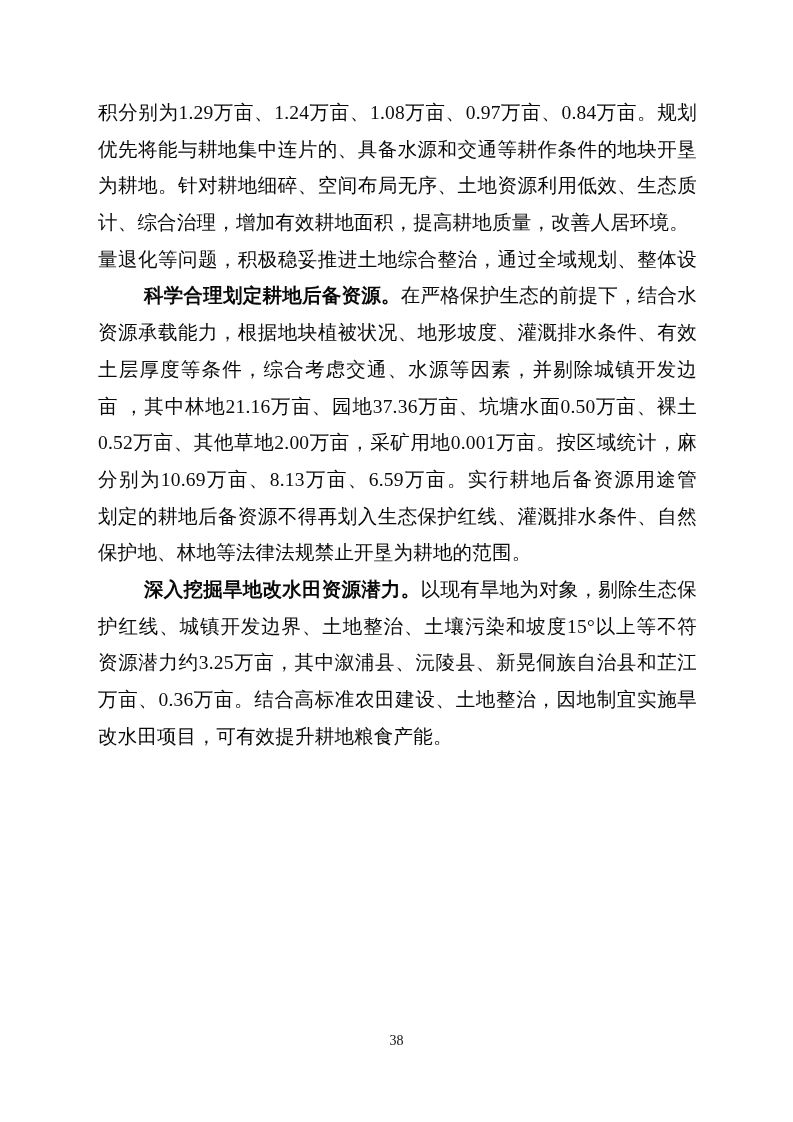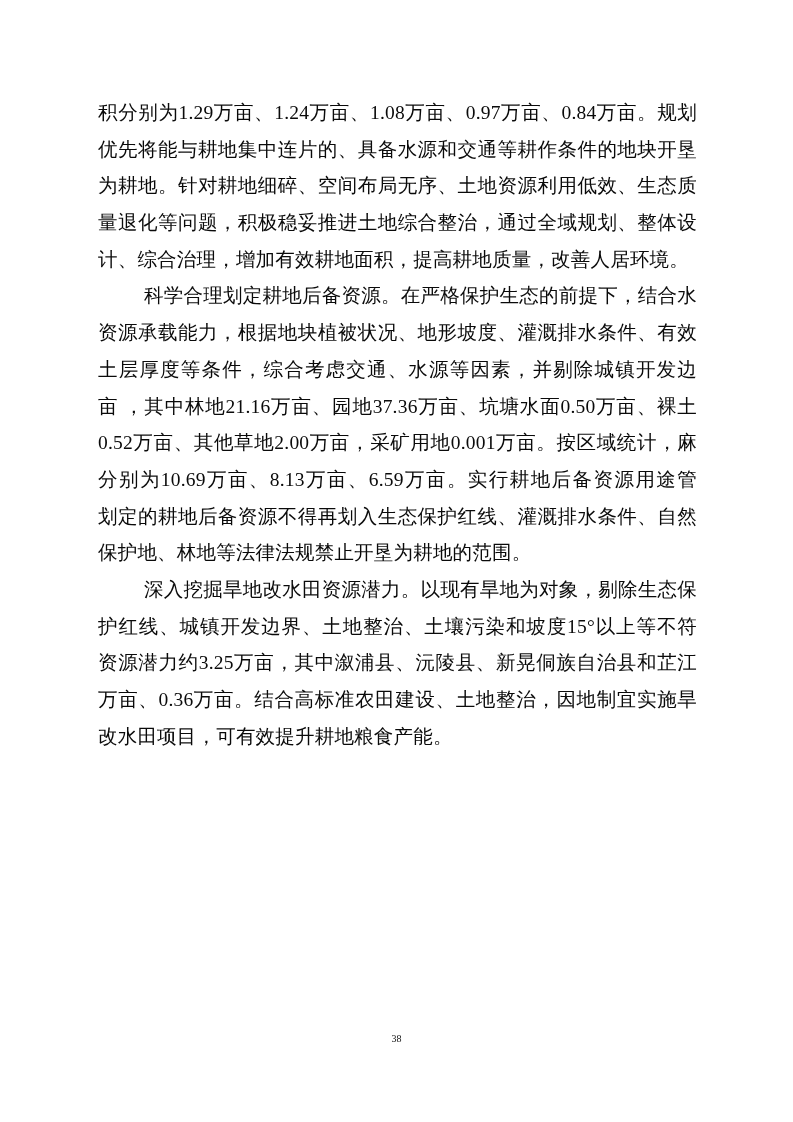--- a/index.html
+++ b/index.html
@@ -37,44 +37,44 @@
     white-space: normal;
     overflow: hidden;
   }
   .line.lastline {
     text-align-last: left;
   }
   .line.indent {
     text-indent: 46px;
   }
   .seg.bold {
-    font-weight: 400;
+    font-weight: 700;
     margin-top: 42px;
   }
   .page-number {
     position: absolute;
     left: 0;
     top: 1033px;
     width: 100%;
     text-align: center;
-    font-size: 10px;
+    font-size: 14px;
     color: #111111;
   }
 </style>
 </head>
 <body>
 
 <div class="page">
   <div class="content">
       <div class="para">
         <div class="line"><span class="seg">积分别为1.29万亩、1.24万亩、1.08万亩、0.97万亩、0.84万亩。规划期</span></div>
         <div class="line"><span class="seg">优先将能与耕地集中连片的、具备水源和交通等耕作条件的地块开垦</span></div>
         <div class="line"><span class="seg">为耕地。针对耕地细碎、空间布局无序、土地资源利用低效、生态质</span></div>
+        <div class="line lastline"><span class="seg">计、综合治理，增加有效耕地面积，提高耕地质量，改善人居环境。</span></div>
         <div class="line"><span class="seg">量退化等问题，积极稳妥推进土地综合整治，通过全域规划、整体设</span></div>
-        <div class="line lastline"><span class="seg">计、综合治理，增加有效耕地面积，提高耕地质量，改善人居环境。</span></div>
       </div>
       <div class="para">
         <div class="line indent"><span class="seg bold">科学合理划定耕地后备资源。</span><span class="seg">在严格保护生态的前提下，结合水</span></div>
         <div class="line"><span class="seg">资源承载能力，根据地块植被状况、地形坡度、灌溉排水条件、有效</span></div>
         <div class="line"><span class="seg">土层厚度等条件，综合考虑交通、水源等因素，并剔除城镇开发边界、</span></div>
         <div class="line"><span class="seg">亩 ，其中林地21.16万亩、园地37.36万亩、坑塘水面0.50万亩、裸土地</span></div>
         <div class="line"><span class="seg">0.52万亩、其他草地2.00万亩，采矿用地0.001万亩。按区域统计，麻阳</span></div>
         <div class="line"><span class="seg">分别为10.69万亩、8.13万亩、6.59万亩。实行耕地后备资源用途管制，</span></div>
         <div class="line"><span class="seg">划定的耕地后备资源不得再划入生态保护红线、灌溉排水条件、自然</span></div>
         <div class="line lastline"><span class="seg">保护地、林地等法律法规禁止开垦为耕地的范围。</span></div>

